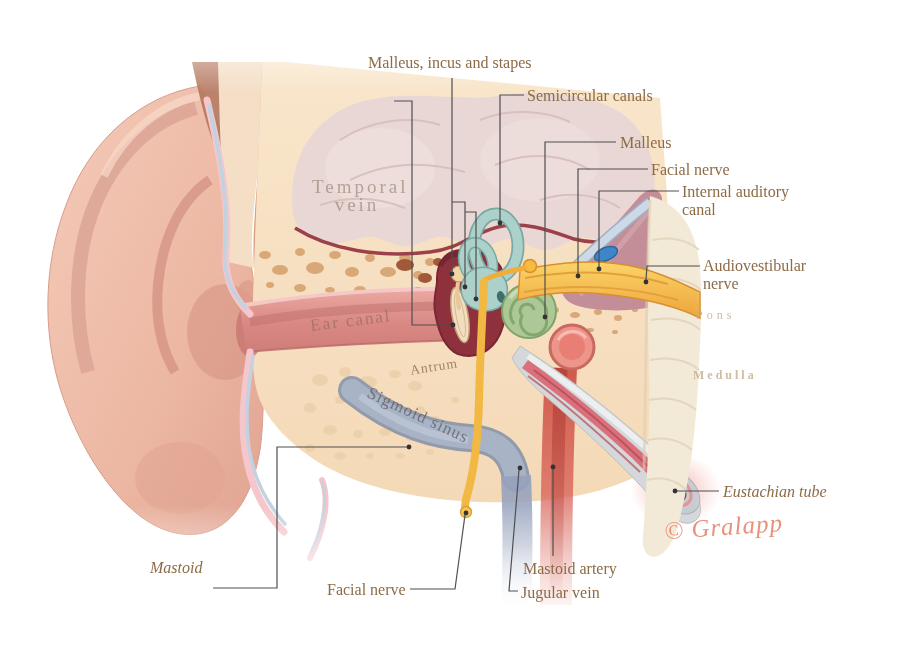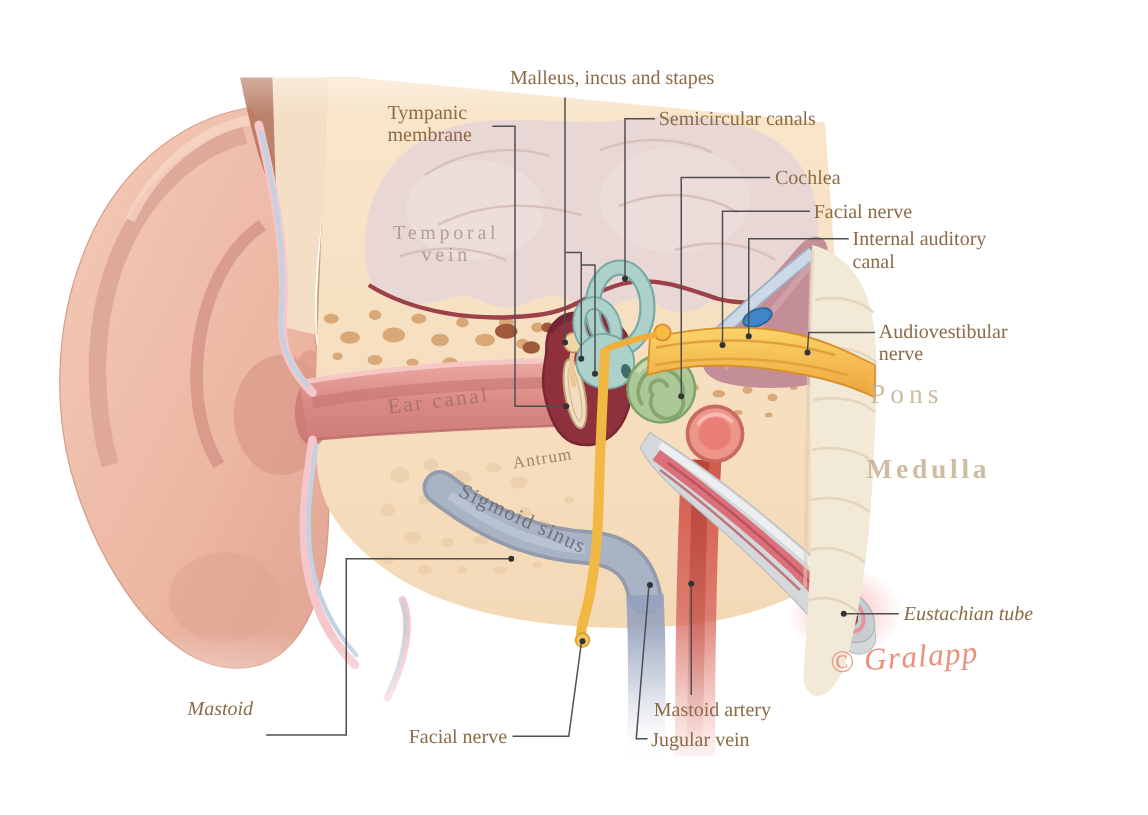--- a/index.html
+++ b/index.html
@@ -1,25 +1,25 @@
 <!DOCTYPE html>
 <html><head>
 <meta charset="utf-8">
 <style>
   html,body{margin:0;padding:0;background:#fff;}
   #stage{position:relative;width:918px;height:652px;background:#ffffff;overflow:hidden;
          font-family:"Liberation Serif", serif;}
   #stage svg{position:absolute;left:0;top:0;}
   .lbl{position:absolute;color:#8c6b46;font-size:16px;line-height:18px;white-space:nowrap;}
   .lbl2 span{display:block;}
-  .faded{color:rgba(150,128,112,0.65);letter-spacing:3px;font-size:16px;text-align:center;}
+  .faded{color:rgba(150,128,112,0.65);letter-spacing:3px;font-size:19px;text-align:center;}
   .earcanal{color:rgba(146,104,94,0.65);letter-spacing:2px;font-size:17px;transform:rotate(-7deg);}
   .antrum{color:rgba(140,108,82,0.8);letter-spacing:1px;font-size:13.5px;transform:rotate(-9deg);}
   .sigmoid{color:rgba(95,92,100,0.75);letter-spacing:1px;font-size:17px;transform:rotate(25deg);transform-origin:left top;}
-  .stem{color:rgba(196,176,146,0.85);letter-spacing:4px;font-size:22px;}
+  .stem{color:rgba(196,176,146,0.85);letter-spacing:4px;font-size:12px;}
   .sig{color:#e9917b;font-size:25px;font-style:italic;transform:rotate(-4deg);letter-spacing:1px;}
 </style>
 </head>
 <body>
 
 <div id="stage">
 
 <svg width="918" height="652" viewBox="0 0 918 652">
   <defs>
     <linearGradient id="pinnaGrad" x1="0" y1="0" x2="1" y2="1">
@@ -328,27 +328,23 @@
         <circle cx="599" cy="269" r="2.4"></circle>
         <circle cx="646" cy="282" r="2.4"></circle>
     <circle cx="675" cy="491" r="2.4"></circle>
         <circle cx="553" cy="467" r="2.4"></circle>
         <circle cx="520" cy="468" r="2.4"></circle>
     <circle cx="466" cy="513" r="2.4"></circle>
         <circle cx="409" cy="447" r="2.4"></circle>
   </g>
 </svg>
 
-<div class="lbl" style="left:368px;top:54px;margin-left:40px;">Malleus, incus and stapes</div>
-<div class="lbl lbl2" style="left:310px;top:82px;">
-  <span>Tympanic</span>
-  <span>membrane</span>
-</div>
+<div class="lbl" style="left:368px;top:54px;">Malleus, incus and stapes</div>
 <div class="lbl" style="left:527px;top:87px;">Semicircular canals</div>
-<div class="lbl" style="left:620px;top:134px;">Cochlea</div>
+<div class="lbl" style="left:620px;top:134px;">Malleus</div>
 <div class="lbl" style="left:651px;top:161px;">Facial nerve</div>
 <div class="lbl lbl2" style="left:703px;top:257px;">
   <span>Audiovestibular</span>
   <span>nerve</span>
 </div>
 <div class="lbl lbl2" style="left:682px;top:183px;">
   <span>Internal auditory</span>
   <span>canal</span>
 </div>
 <div class="lbl" style="left:723px;top:483px;font-style:italic;">Eustachian tube</div>

